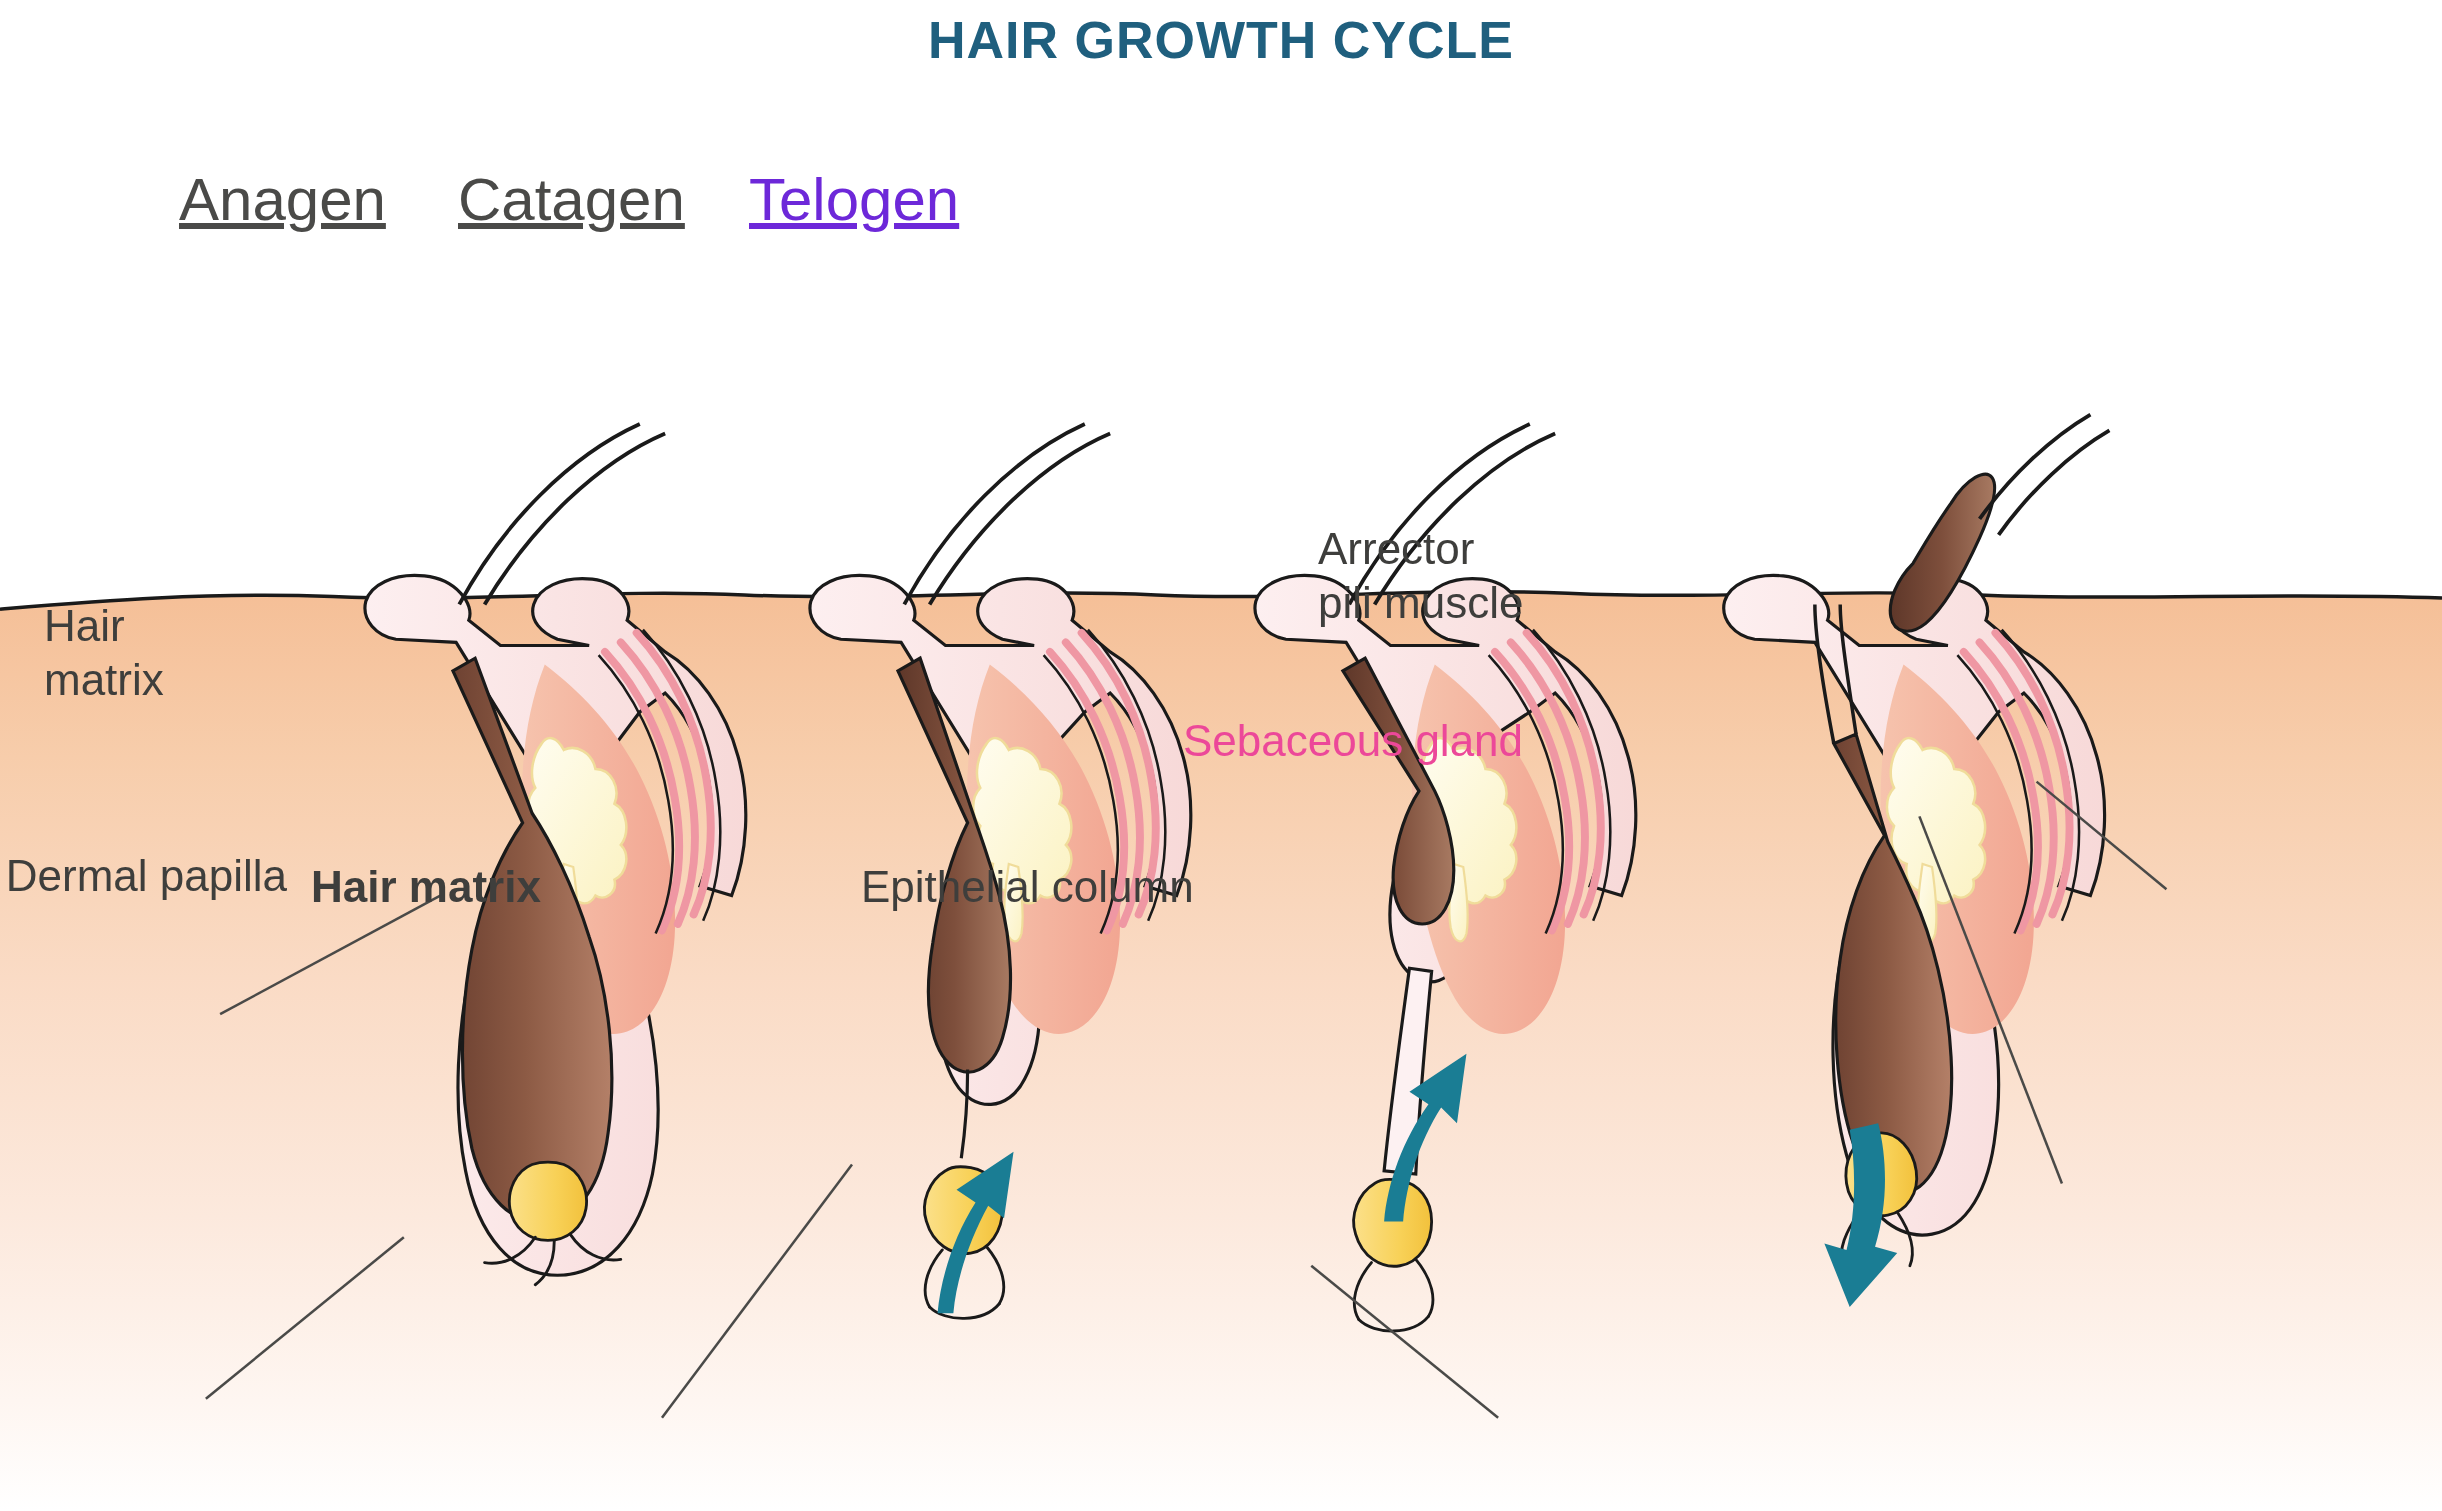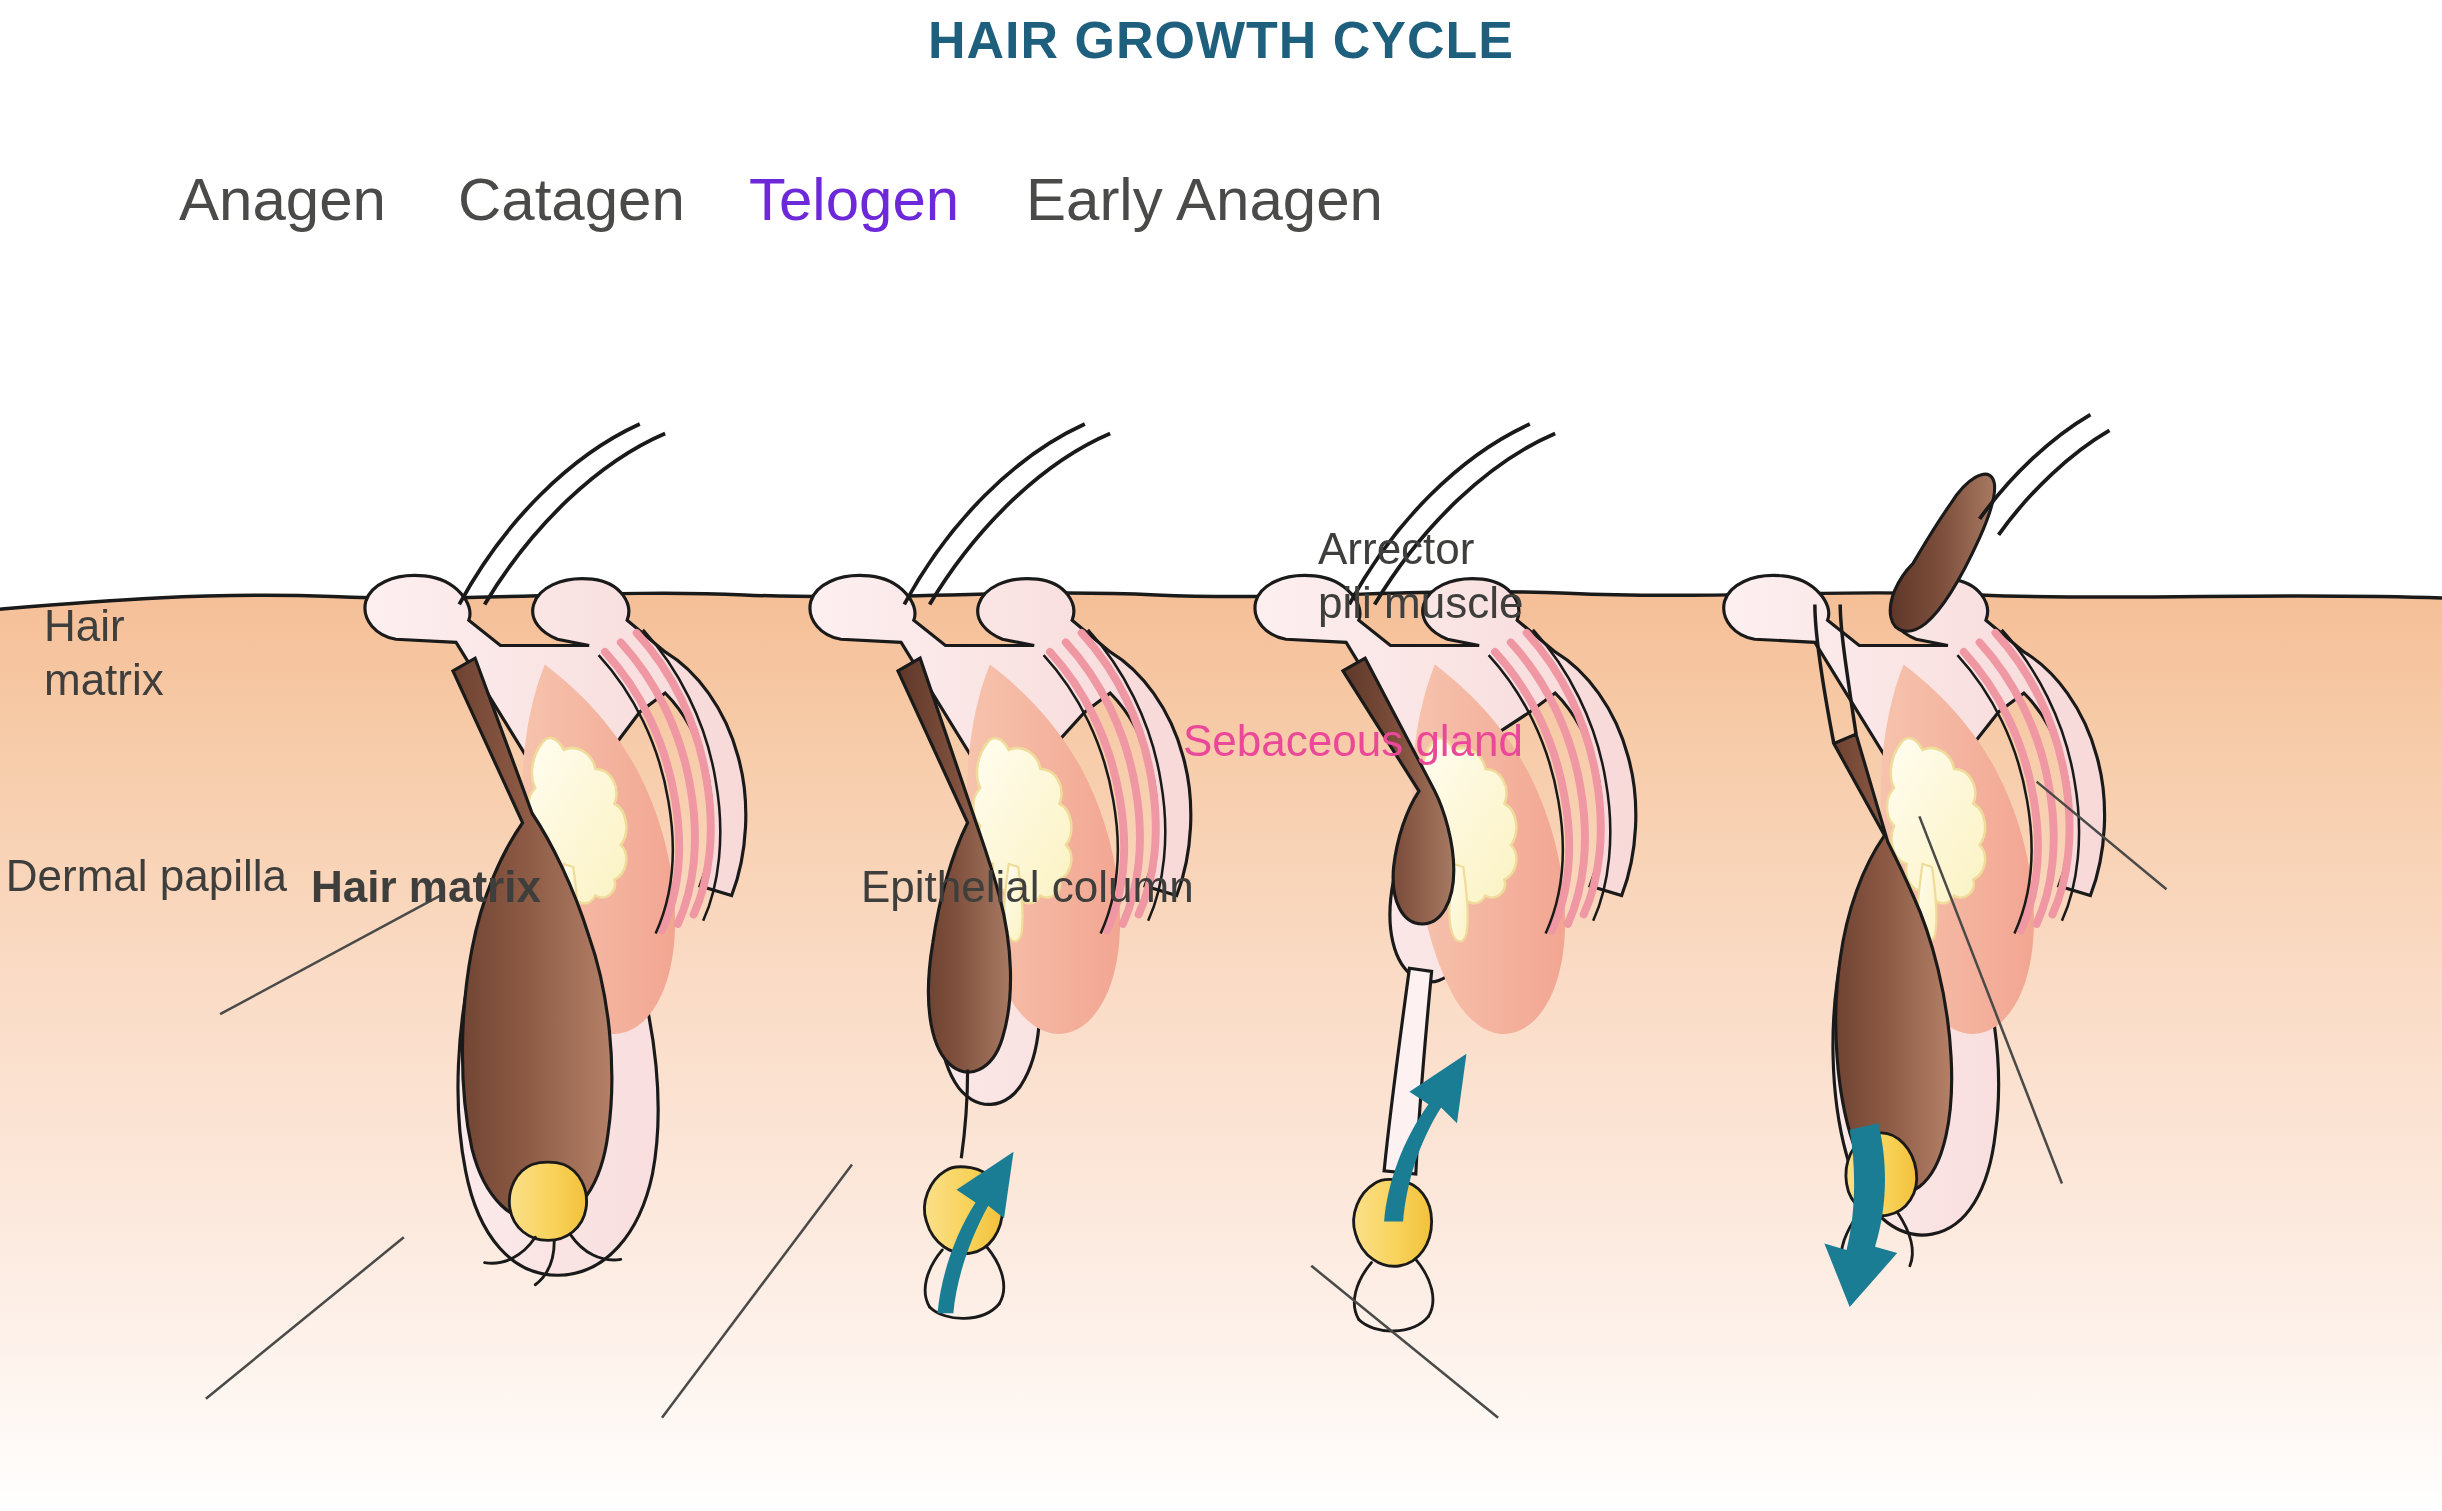--- a/index.html
+++ b/index.html
@@ -23,20 +23,21 @@
     height: 1511px;
   }
   .ttl {
     font-family: "Liberation Sans", sans-serif;
     font-weight: bold;
     letter-spacing: 1px;
   }
   .stage-label {
     font-family: "Liberation Sans", sans-serif;
     font-weight: normal;
+    text-decoration: underline;
   }
   .callout {
     font-family: "Liberation Sans", sans-serif;
     font-weight: normal;
   }
 </style>
 </head>
 <body>
 
 <div id="canvas">
@@ -505,23 +506,20 @@
 
     <div class="stage-label" style="position:absolute;left:179px;top:165px;font-size:60px;color:#4a4a48;">
       <span>Anagen</span>
     </div>
     <div class="stage-label" style="position:absolute;left:458px;top:165px;font-size:60px;color:#4a4a48;">
       <span>Catagen</span>
     </div>
     <div class="stage-label" style="position:absolute;left:749px;top:165px;font-size:60px;color:#6d28d9;">
       <span>Telogen</span>
     </div>
-    <div class="stage-label" style="position:absolute;left:1026px;top:165px;font-size:60px;color:#4a4a48;">
-      <span>Early Anagen</span>
-    </div>
 
     <div class="callout" style="position:absolute;left:44px;top:599px;font-size:44px;color:#3e3e3c;line-height:1.22;">
       <div>Hair</div>
       <div>matrix</div>
     </div>
 
     <div class="callout" style="position:absolute;left:5.8px;top:851px;font-size:44px;color:#3e3e3c;">
       <span>Dermal papilla</span>
     </div>
 

